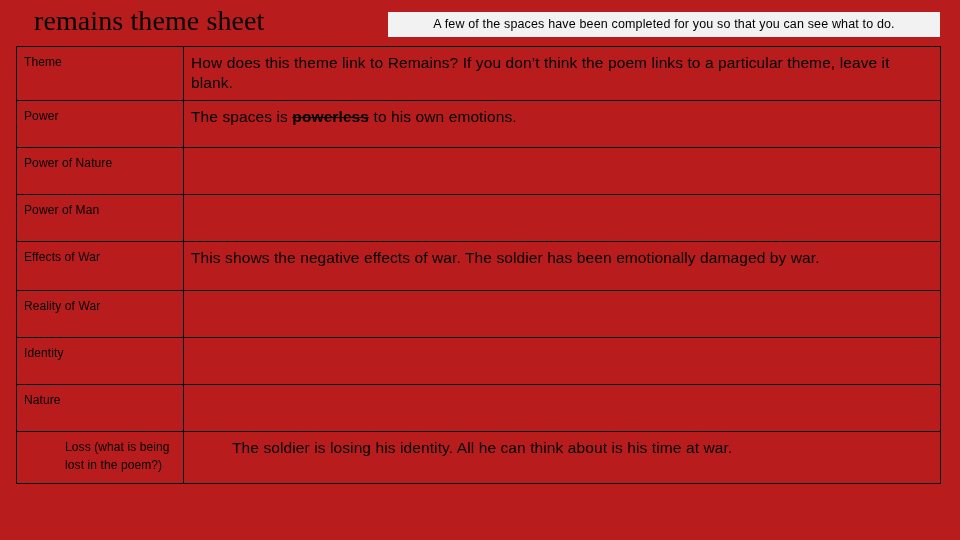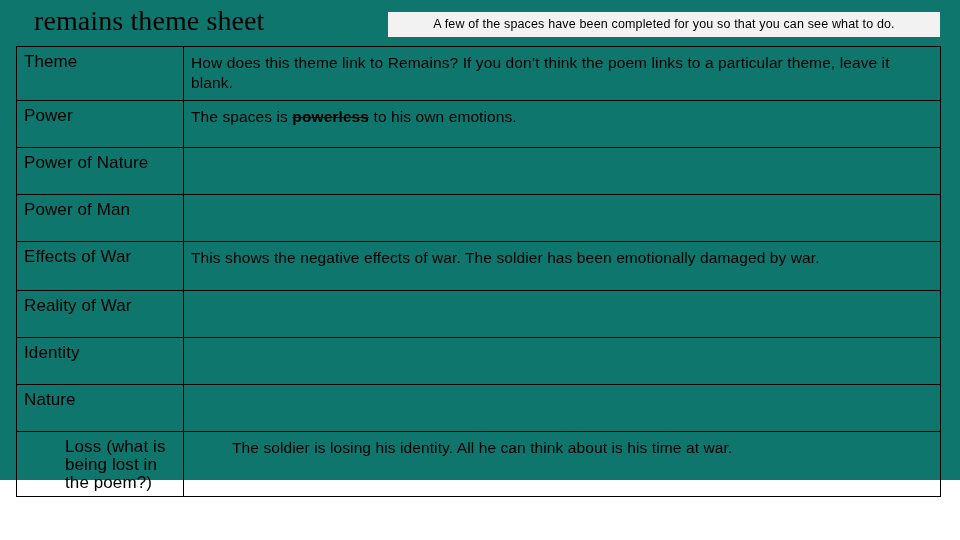--- a/index.html
+++ b/index.html
@@ -12,22 +12,22 @@
     width: 960px;
     height: 540px;
     overflow: hidden;
     font-family: "Liberation Sans", sans-serif;
     color: #000000;
   }
 
   .slide {
     position: relative;
     width: 960px;
-    height: 480px;
-    background: #0f766e;
+    height: 540px;
+    background: #b91c1c;
   }
 
   
   .page-title {
     position: absolute;
     left: 34px;
     top: 4px;
     font-family: "Liberation Serif", "DejaVu Serif", serif;
     font-size: 28px;
     line-height: 34px;
@@ -73,21 +73,21 @@
     border: 1.6px solid #000000;
     vertical-align: top;
     padding: 6px 7px 4px 7px;
     box-sizing: border-box;
   }
   col.col-theme { width: 167px; }
   col.col-answer { width: 757px; }
 
   .cell-theme {
     font-family: "Liberation Sans", sans-serif;
-    font-size: 17px;
+    font-size: 12px;
     line-height: 18px;
     color: #000000;
     letter-spacing: 0.1px;
   }
   .cell-answer {
     font-family: "Liberation Sans", sans-serif;
     font-size: 15.5px;
     line-height: 20px;
     color: #000000;
     letter-spacing: 0.1px;

